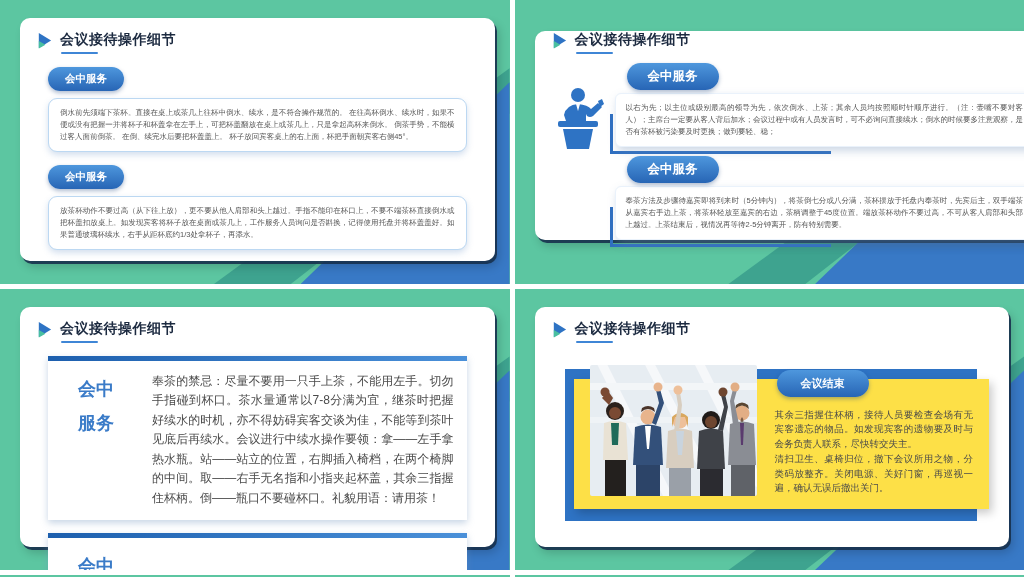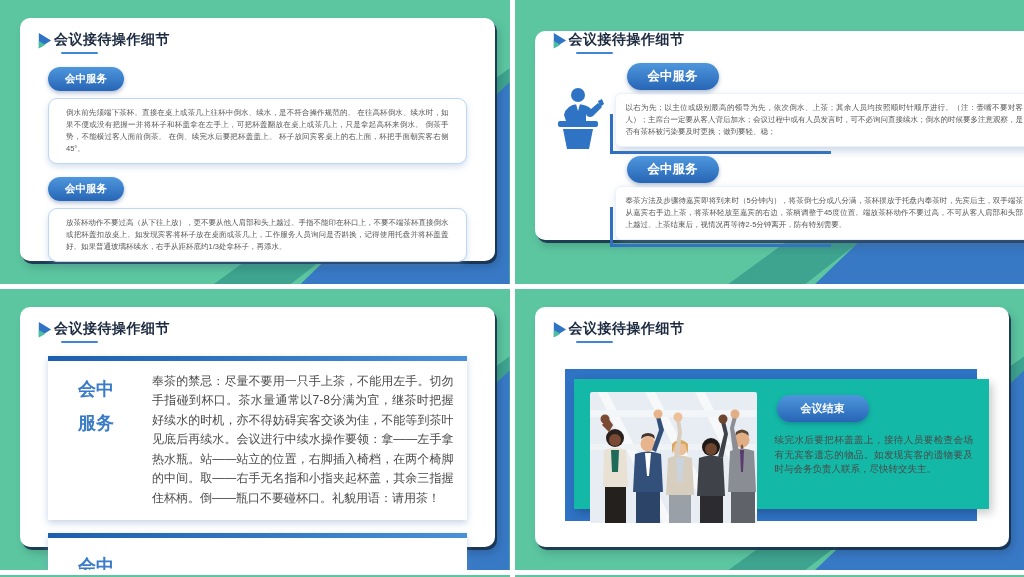--- a/index.html
+++ b/index.html
@@ -19,36 +19,36 @@
                background:#3879C6;
                clip-path:polygon(100% 0, 100% 100%, 0 100%); }
 
   
   .card { position:absolute; left:20px; top:18px; right:15px; bottom:23px;
           background:#ffffff; border-radius:10px;
           box-shadow:2px 3px 0 rgba(23,49,78,.9), 4px 6px 10px rgba(0,0,0,.18); }
 
   
   .head { margin:13px 0 0 16px; }
-  .head-row { display:flex; align-items:center; gap:1px;margin-top:12px; }
+  .head-row { display:flex; align-items:center; gap:7px;margin-top:12px; }
   .head-title { font-size:14px; font-weight:bold; color:#1C2A40; letter-spacing:.5px; }
   .head-underline { width:37px; height:2px; background:#3F86D6; margin:3px 0 0 25px; border-radius:1px; }
 
   
   .pill { display:inline-block; color:#fff; font-weight:bold; text-align:center;
           background:linear-gradient(180deg,#4E97DD 0%, #2765B5 100%);
           border-radius:14px; box-shadow:0 2px 4px rgba(20,60,120,.35); }
   .pill-sm { font-size:10.5px; padding:5px 17px; }
   .pill-md { font-size:12.5px; padding:5px 21px; border-radius:16px; }
 
   
   .s1-body { padding:0 28px 0 28px; }
   .s1-pill { margin-top:13px; }
   .s1-box { margin-top:7px; background:#fff; border:1px solid #BCD8F2; border-radius:9px;
-            padding:8px 17px; font-size:7.5px; line-height:1.6; color:#555;
+            padding:8px 11px; font-size:7.5px; line-height:1.6; color:#555;
             text-align:justify; box-shadow:0 3px 6px rgba(110,150,200,.30); }
 
   
   .s2-wrap { position:relative; }
   .s2-icon { position:absolute; left:17px; top:56px; width:56px; height:62px; }
   .s2-body { padding:0 10px 0 80px; }
   .s2-sec { margin-top:9px; }
   .s2-pill { margin-left:12px; position:relative; z-index:2; }
   .s2-boxwrap { position:relative; margin-top:3px; }
   .s2-boxwrap::before { content:''; position:absolute; left:-5px; top:38%; bottom:-7px;
@@ -63,23 +63,23 @@
   .s3-bar { height:5px; background:linear-gradient(90deg,#1D5FAE,#4A90D9); }
   .s3-row { display:flex; padding:11px 13px 12px 30px; }
   .s3-label { width:44px; flex-shrink:0; margin-right:30px; color:#3A7BC8;
               font-size:18px; font-weight:bold; line-height:1.9; }
   .s3-text { flex:1; font-size:12px; line-height:1.62; color:#4a4a4a; text-align:justify; }
 
   
   .s4-stage { position:absolute; left:30px; top:62px; right:20px; bottom:26px; }
   .s4-blue { position:absolute; left:0; top:0; bottom:0; width:calc(100% - 12px);
              background:#2E73C4; }
-  .s4-white { position:absolute; left:9px; top:10px; right:0; bottom:12px; background:#14b8a6;
+  .s4-white { position:absolute; left:9px; top:10px; right:0; bottom:12px; background:#fde047;
               box-shadow:3px 4px 9px rgba(0,0,0,.22); display:flex;
-              padding:13px 16px 13px 16px; gap:18px; align-items:flex-start; }
+              padding:13px 16px 13px 16px; gap:18px; align-items:flex-end; }
   .s4-photo { width:167px; height:131px; flex-shrink:0; border-radius:2px; overflow:hidden; }
   .s4-col { flex:1; padding-top:3px; }
   .s4-pill { font-size:11px; padding:6px 24px; border-radius:16px; margin-left:2px; }
   .s4-text { margin-top:11px; font-size:9.5px; line-height:1.55; color:#4a4a4a;
              text-align:justify; }
 </style>
 </head>
 <body>
 
 <div class="grid">
@@ -239,21 +239,22 @@
             <path d="M152 52 Q155 56 152 58 Q149 56 152 52" fill="#7A5A45"></path>
             <path d="M140 59 Q152 54 164 59 L166 100 L138 100 Z" fill="#8A8D94"></path>
             <path d="M150 58 L154 58 L153 80 L151 80 Z" fill="#5A3B6E"></path>
             <path d="M143 60 L140 36 L143 24 L147 25 L144 36 L149 59 Z" fill="#8A8D94"></path>
             <circle cx="145" cy="22" r="4.5" fill="#E2AE85"></circle>
             <rect x="141" y="100" width="24" height="31" fill="#5F6268"></rect>
           </svg>
           <div class="s4-col">
             <div class="pill s4-pill">会议结束</div>
             <div class="s4-text">
-              <p>续完水后要把杯盖盖上，接待人员要检查会场有无宾客遗忘的物品。如发现宾客的遗物要及时与会务负责人联系，尽快转交失主。</p>
+              <p>其余三指握住杯柄，接待人员要检查会场有无宾客遗忘的物品。如发现宾客的遗物要及时与会务负责人联系，尽快转交失主。</p>
+              <p>清扫卫生、桌椅归位，撤下会议所用之物，分类码放整齐。关闭电源、关好门窗，再巡视一遍，确认无误后撤出关门。</p>
             </div>
           </div>
         </div>
       </div>
     </div>
   </div>
 
   <div class="sliver"></div>
   <div class="sliver"></div>
 </div>

